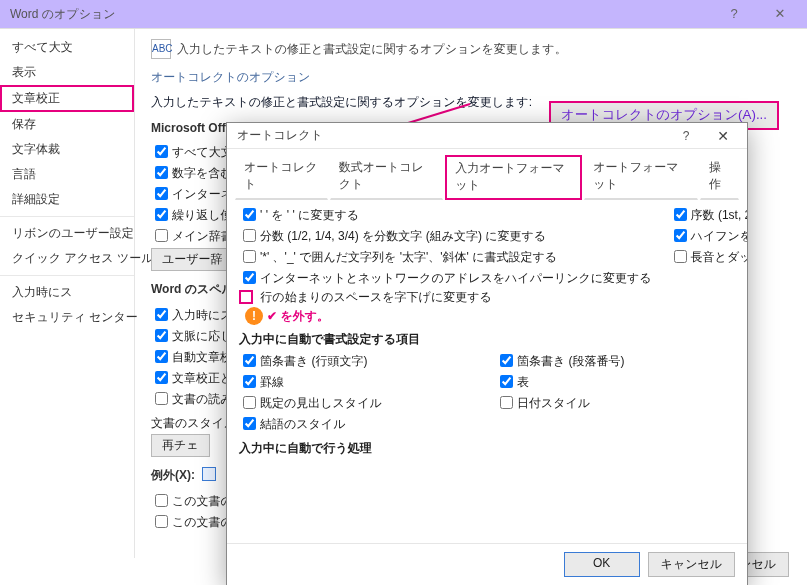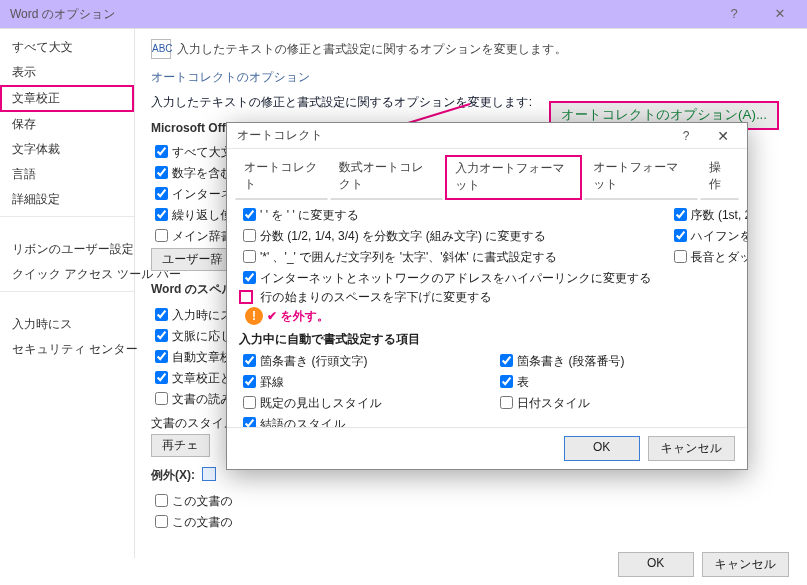--- a/index.html
+++ b/index.html
@@ -40,21 +40,21 @@
   .sidebar {
     width: 135px;
     border-right: 1px solid #e5e5e5;
     padding: 6px 0;
   }
   .sidebar .item {
     padding: 4px 12px;
     color: #333;
     white-space: nowrap;
   }
-  .sidebar .item.section-gap { margin-top: 4px; border-top: 1px solid #e8e8e8; padding-top: 24px; }
+  .sidebar .item.section-gap { margin-top: 4px; border-top: 1px solid #e8e8e8; padding-top: 8px; }
   .sidebar .item.active {
     border: 2px solid #e6007e;
     background: #fff;
     padding: 3px 10px;
   }
 
   .main {
     flex: 1;
     position: relative;
     padding: 8px 10px 0 16px;
@@ -81,21 +81,21 @@
   }
 
   .autocorrect-options-btn {
     position: absolute;
     right: 28px;
     top: 72px;
     padding: 3px 10px 4px;
     border: 2px solid #e6007e;
     background: #eaeaea;
     cursor: pointer;
-    color: #15803d;
+    color: #6d28d9;
   }
 
   .section-label {
     font-weight: bold;
     margin: 10px 0 6px 0;
     color: #333;
   }
 
   .check { display: block; padding: 1px 0; white-space: nowrap; overflow: hidden; text-overflow: ellipsis; }
   .check input { margin-right: 4px; vertical-align: -2px; }
@@ -125,21 +125,21 @@
     text-align: center;
   }
   .btn.primary { border: 1px solid #3a7bd5; }
 
   
   .ac-dialog {
     position: absolute;
     left: 226px;
     top: 122px;
     width: 522px;
-    height: 348px;
+    height: 464px;
     background: #fff;
     border: 1px solid #888;
     box-shadow: 0 6px 26px rgba(0,0,0,.35);
     display: flex;
     flex-direction: column;
   }
   .ac-titlebar {
     height: 26px;
     display: flex;
     align-items: center;

